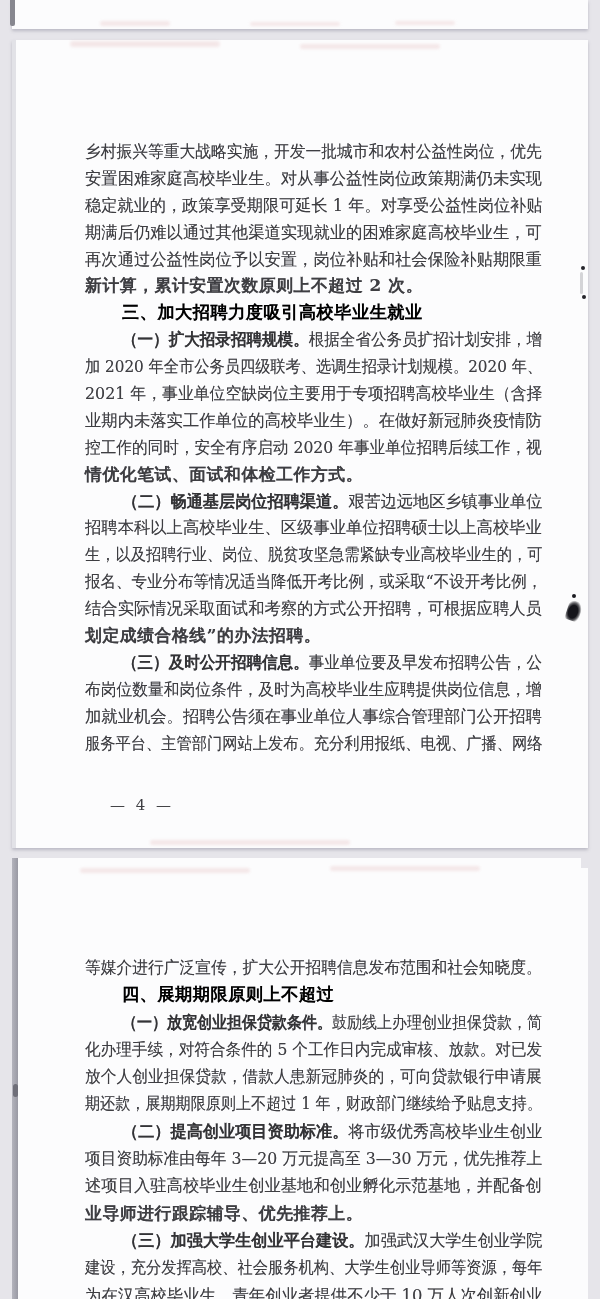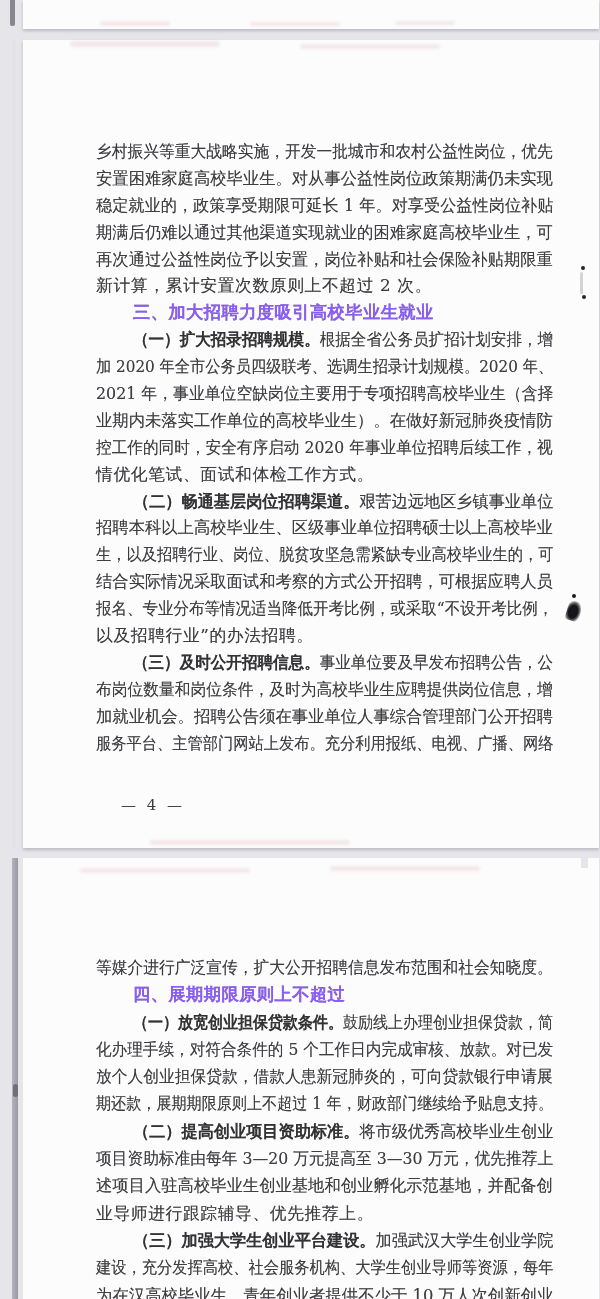--- a/index.html
+++ b/index.html
@@ -3,48 +3,48 @@
 <meta charset="utf-8">
 <style>
   html,body{margin:0;padding:0;}
   body{background:#e6e5ea;width:600px;}
   .canvas{
     position:relative;width:600px;height:1299px;overflow:hidden;
     background:#e6e5ea;
     font-family:"DejaVu Serif","Liberation Serif",serif;
   }
   .page{
-    position:absolute;left:23px;width:576px;background:#fcfcfd;
+    position:absolute;left:12px;width:576px;background:#fcfcfd;
     box-shadow:0 2px 3px rgba(110,110,128,.35);
   }
   .page-prev{top:0;height:29px;}
   .page-1{top:40px;height:808px;}
   .page-2{top:858px;height:468px;box-shadow:none;}
   .textblock{
     position:absolute;left:73px;width:457px;
     font-size:16.8px;color:#3e3e42;
     text-shadow:0 0 .5px rgba(70,70,78,.55);
   }
   .tb1{top:98px;}
   .tb2{top:96px;}
   .line{position:relative;overflow:visible;white-space:nowrap;}
   .tb1 .line{height:26.9px;line-height:26.9px;}
   .tb2 .line{height:27.3px;line-height:27.3px;}
   .line .txt{display:inline-block;white-space:nowrap;transform-origin:left center;}
   .line.first .txt{margin-left:37px;}
   .line.heading .txt{
     margin-left:37px;
     font-family:"DejaVu Sans","Liberation Sans",sans-serif;
-    font-weight:700;color:#8b5cf6;font-size:17.2px;letter-spacing:.5px;
+    font-weight:700;color:#000000;font-size:17.2px;letter-spacing:.5px;
   }
   .line .lead{
     font-family:"DejaVu Sans","Liberation Sans",sans-serif;
     font-weight:700;color:#333336;
   }
-  .line.end .txt{letter-spacing:.6px;}
+  .line.end .txt{letter-spacing:.6px;font-weight:bold;}
   .pageno{
     position:absolute;left:98px;top:756px;
     font-size:15px;color:#3e3e42;letter-spacing:3px;
   }
   
   .art{position:absolute;}
   .edge-bar-topleft{left:10px;top:0;width:5px;height:26px;background:#87878f;border-radius:0 0 2px 2px;}
   .p1-left-strip{left:12px;top:40px;width:4px;height:808px;background:#e2e2e7;}
   .p2-left-strip{left:12px;top:858px;width:6px;height:441px;background:linear-gradient(90deg,#b4b4bd,#9999a3);}
   .p2-strip-smudge{left:13px;top:1084px;width:5px;height:13px;background:#6f6f79;border-radius:3px;}
@@ -87,23 +87,23 @@
         <div class="line heading"><span class="txt">三、加大招聘力度吸引高校毕业生就业</span></div>
         <div class="line first"><span class="txt" style="transform: scaleX(0.927152);"><span class="lead">（一）扩大招录招聘规模。</span><span>根据全省公务员扩招计划安排，增</span></span></div>
         <div class="line body"><span class="txt" style="transform: scaleX(0.906746);">加 2020 年全市公务员四级联考、选调生招录计划规模。2020 年、</span></div>
         <div class="line body"><span class="txt" style="transform: scaleX(0.944215);">2021 年，事业单位空缺岗位主要用于专项招聘高校毕业生（含择</span></div>
         <div class="line body"><span class="txt" style="transform: scaleX(0.97234);">业期内未落实工作单位的高校毕业生）。在做好新冠肺炎疫情防</span></div>
         <div class="line body"><span class="txt" style="transform: scaleX(0.932653);">控工作的同时，安全有序启动 2020 年事业单位招聘后续工作，视</span></div>
         <div class="line end"><span class="txt">情优化笔试、面试和体检工作方式。</span></div>
         <div class="line first"><span class="txt" style="transform: scaleX(0.963303);"><span class="lead">（二）畅通基层岗位招聘渠道。</span><span>艰苦边远地区乡镇事业单位</span></span></div>
         <div class="line body"><span class="txt" style="transform: scaleX(0.97234);">招聘本科以上高校毕业生、区级事业单位招聘硕士以上高校毕业</span></div>
         <div class="line body"><span class="txt" style="transform: scaleX(0.908549);">生，以及招聘行业、岗位、脱贫攻坚急需紧缺专业高校毕业生的，可</span></div>
+        <div class="line body"><span class="txt" style="transform: scaleX(0.923232);">报名、专业分布等情况适当降低开考比例，或采取“不设开考比例，</span></div>
         <div class="line body"><span class="txt" style="transform: scaleX(0.97234);">结合实际情况采取面试和考察的方式公开招聘，可根据应聘人员</span></div>
-        <div class="line body"><span class="txt" style="transform: scaleX(0.923232);">报名、专业分布等情况适当降低开考比例，或采取“不设开考比例，</span></div>
-        <div class="line end"><span class="txt">以及招聘行业”的办法招聘。</span></div>
+        <div class="line end"><span class="txt">划定成绩合格线”的办法招聘。</span></div>
         <div class="line first"><span class="txt" style="transform: scaleX(0.927152);"><span class="lead">（三）及时公开招聘信息。</span><span>事业单位要及早发布招聘公告，公</span></span></div>
         <div class="line body"><span class="txt" style="transform: scaleX(0.938398);">布岗位数量和岗位条件，及时为高校毕业生应聘提供岗位信息，增</span></div>
         <div class="line body"><span class="txt" style="transform: scaleX(0.97234);">加就业机会。招聘公告须在事业单位人事综合管理部门公开招聘</span></div>
         <div class="line body"><span class="txt" style="transform: scaleX(0.908549);">服务平台、主管部门网站上发布。充分利用报纸、电视、广播、网络</span></div>
       </div>
     <div class="pageno">— 4 —</div>
   </div>
 
   <div class="page page-2">
     <div class="textblock tb2" id="p2lines">

